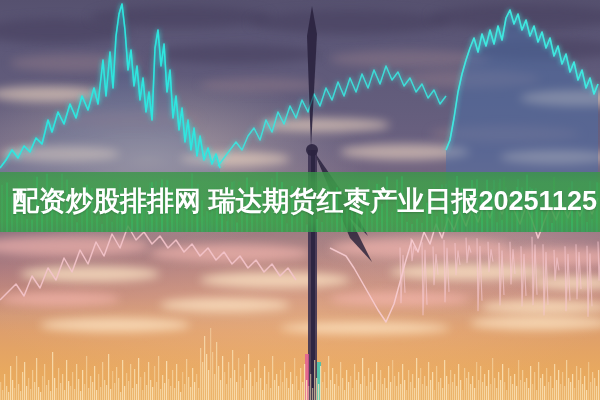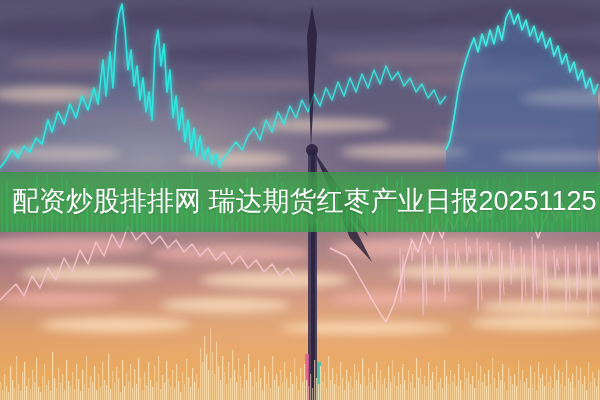--- a/index.html
+++ b/index.html
@@ -46,21 +46,21 @@
   #green-band{
     position:absolute;left:0;width:600px;
     background:linear-gradient(to bottom,
       rgba(58,150,72,.80) 0%,
       rgba(62,158,74,.86) 18%,
       rgba(62,158,74,.88) 82%,
       rgba(58,150,72,.80) 100%);
   }
   #title{
     position:absolute;left:12px;
-    color:#ffffff;font-weight:normal;
+    color:#ffffff;font-weight:bold;
     white-space:nowrap;letter-spacing:0px;
     text-shadow:0 1px 2px rgba(0,0,0,.18);
   }
 
   
   #turbine{position:absolute;left:0;top:0;width:600px;height:400px;}
 
   
   svg.chart{position:absolute;left:0;top:0;width:600px;height:400px;}
 </style>

